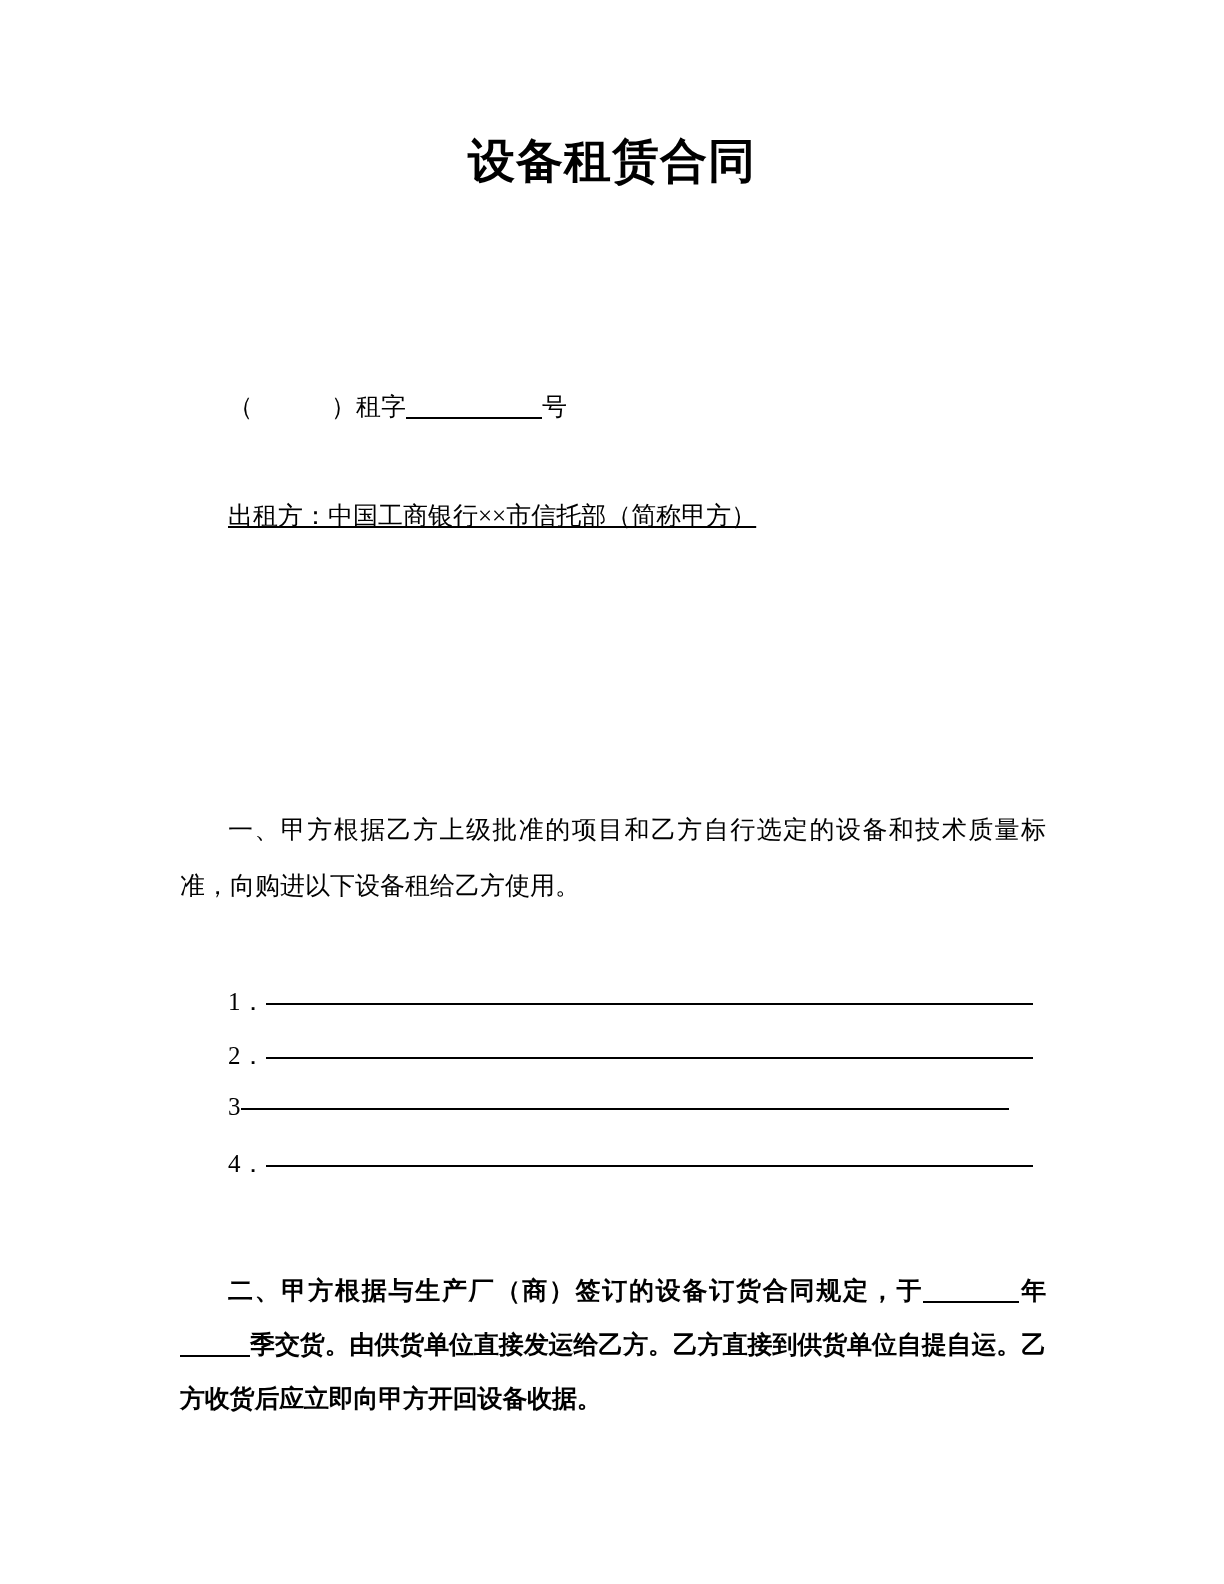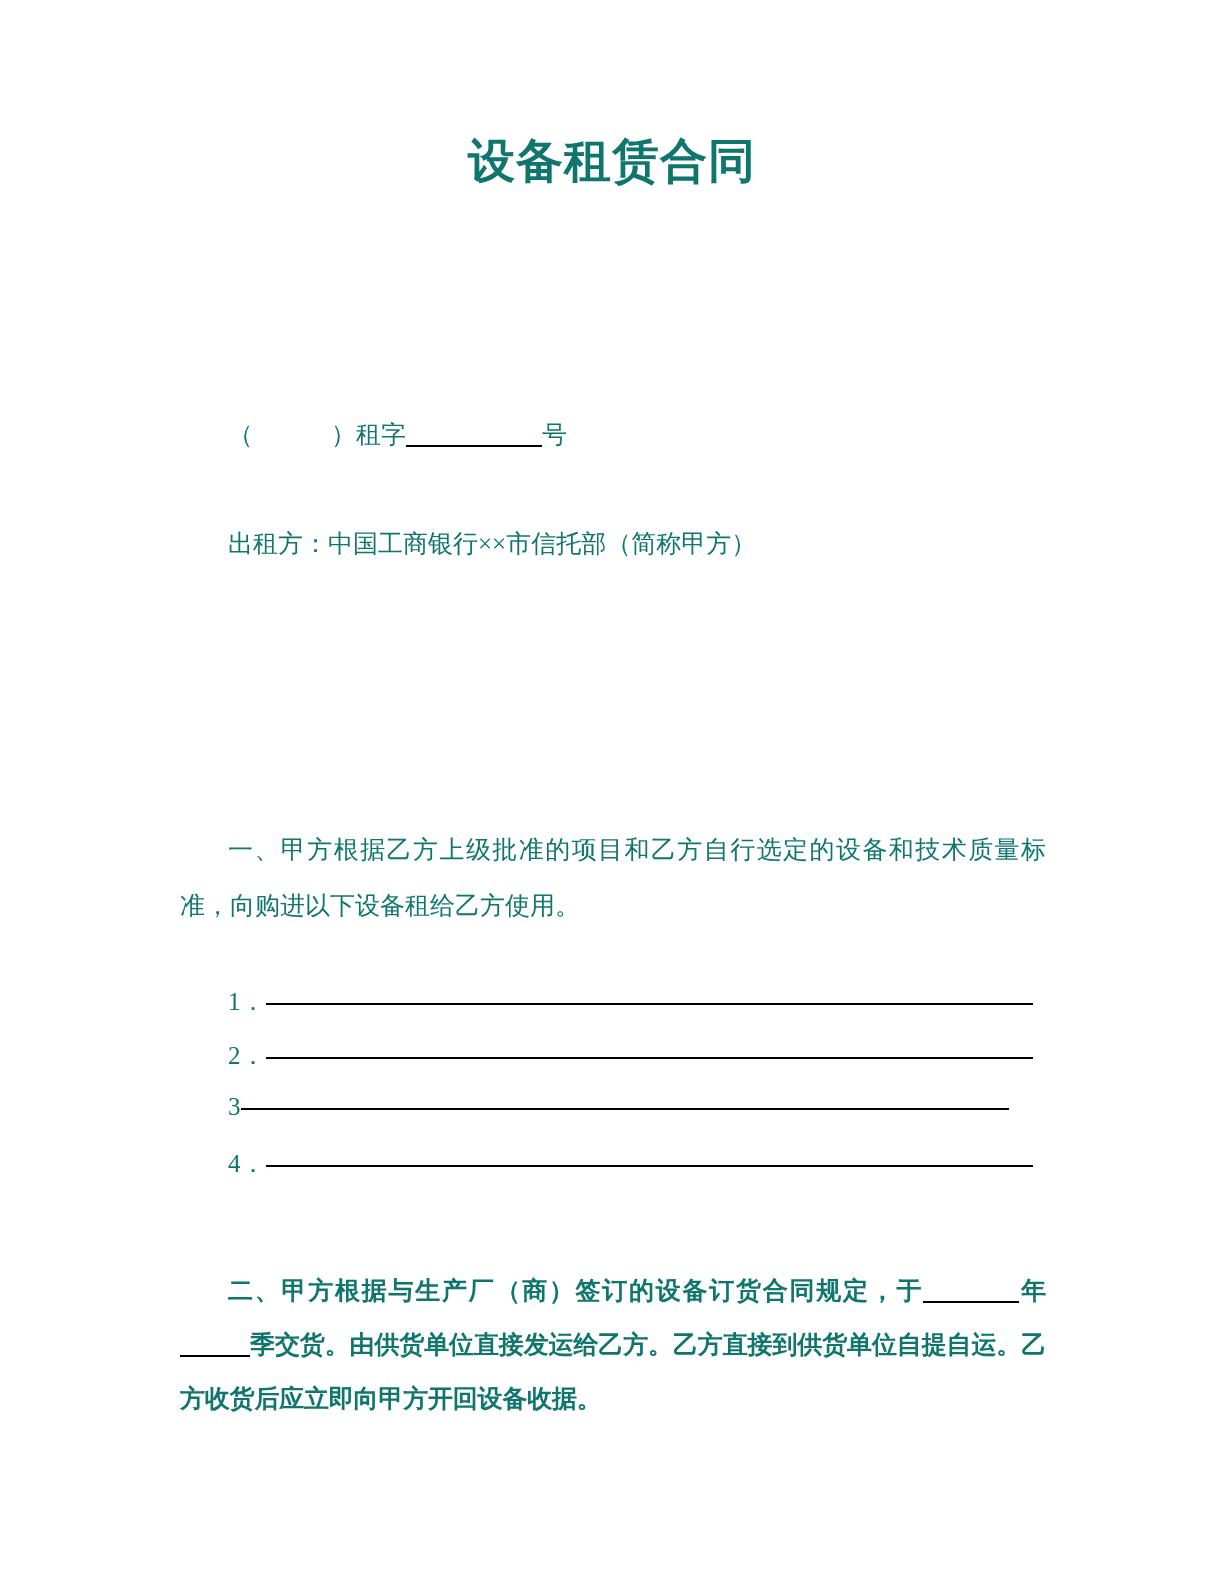--- a/index.html
+++ b/index.html
@@ -8,21 +8,21 @@
     background: #ffffff;
   }
   .page {
     position: relative;
     width: 1224px;
     height: 1584px;
     background: #ffffff;
     margin: 0 auto;
     overflow: hidden;
     font-family: "Liberation Serif", "DejaVu Serif", serif;
-    color: #0f766e;
+    color: #000000;
   }
 
   
   .doc-title {
     position: absolute;
     left: 0;
     top: 132px;
     width: 1224px;
     text-align: center;
     font-family: "DejaVu Sans", "Liberation Sans", sans-serif;
@@ -35,21 +35,20 @@
   
   .body-block {
     position: absolute;
     left: 180px;
     width: 866px;
   }
   .ln {
     font-size: 25px;
     line-height: 27px;
     white-space: nowrap;
-    margin-top: 28px;
   }
   .para {
     font-size: 25px;
     line-height: 56px;
     text-align: justify;
     text-align-last: left;
     text-justify: inter-character;
   }
   .para.indent2 { text-indent: 48px; }
   .para.tight { line-height: 54px; letter-spacing: -0.2px; }
@@ -93,28 +92,28 @@
 
   <div class="doc-title">设备租赁合同</div>
 
   <div class="body-block" style="top:393px;">
     <div class="ln" style="padding-left:48px;">
       <span>（</span><span class="gap" style="width:78px;"></span><span>）</span><span>租字</span><span class="blank" style="width:136px;"></span><span>号</span>
     </div>
   </div>
 
   <div class="body-block" style="top:502px;">
-    <div class="ln" style="padding-left:48px;">
+    <div class="ln" style="padding-left:48px;text-decoration:underline;">
       <span>出租方：</span><span>中国工商银行××市信托部（简称甲方）</span>
     </div>
   </div>
 
 
 
-  <div class="body-block" style="top:822px;">
+  <div class="body-block" style="top:802px;">
     <div class="para indent2">一、甲方根据乙方上级批准的项目和乙方自行选定的设备和技术质量标准，向购进以下设备租给乙方使用。</div>
   </div>
 
   <div class="numlist" style="top:985px;">
     <div class="numrow">
       <span class="num">1．</span><span class="rule" style="width:767px;"></span>
     </div>
     <div class="numrow">
       <span class="num">2．</span><span class="rule" style="width:767px;"></span>
     </div>

